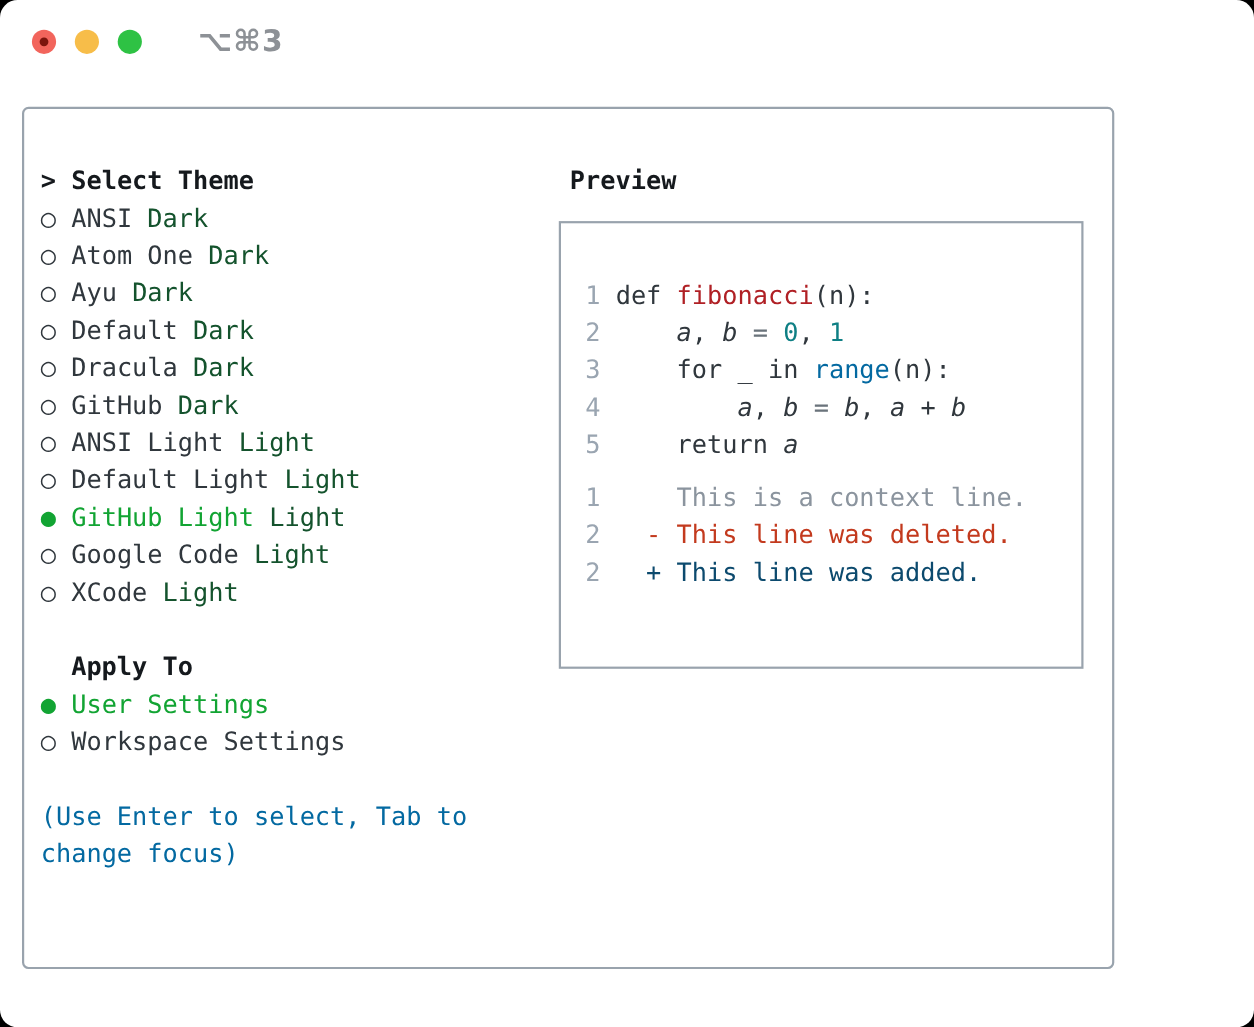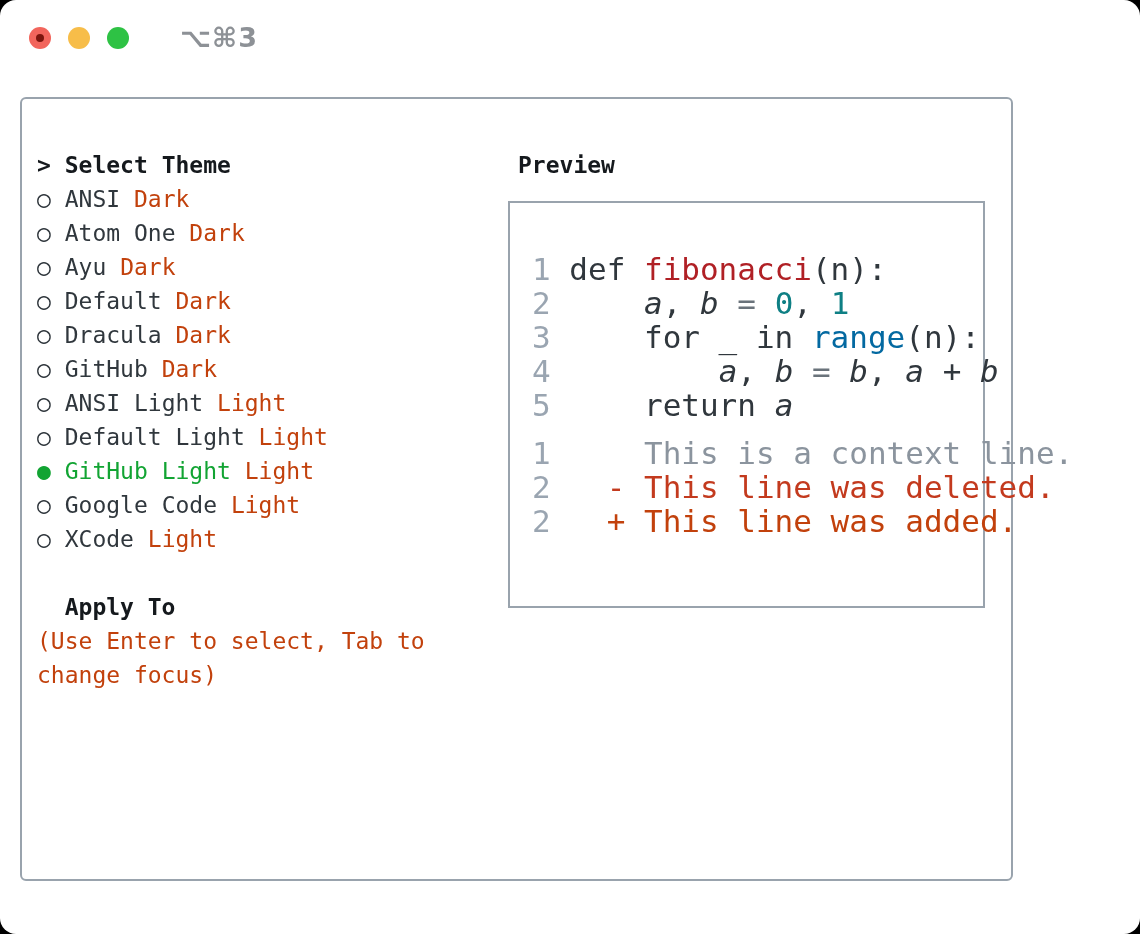--- a/index.html
+++ b/index.html
@@ -37,57 +37,57 @@
     background: #fff;
   }
   .col-left {
     position: absolute; left: 15px; top: 49px; width: 430px;
     font-size: 23px; line-height: 34px; color: #30373d;
   }
   .row { white-space: pre; }
   .hdr { font-weight: bold; color: #15191d; }
   .pointer { font-weight: bold; color: #15191d; }
   .bullet { color: #30373d; }
-  .variant { color: #c2410c; }
+  .variant { color: #14532d; }
   .sel { color: #12a433; }
   .spacer { height: 34px; }
   .apply-hdr { padding-left: 2ch; }
   .hint {
-    width: 400px;
-    color: #c2410c; white-space: normal;
+    margin-top: 34px; width: 400px;
+    color: #0369a1; white-space: normal;
   }
   
   .preview-label {
     position: absolute; left: 496px; top: 49px;
     font-size: 23px; line-height: 34px;
     font-weight: bold; color: #15191d; white-space: pre;
   }
   .preview-box {
     position: absolute; left: 486px; top: 102px;
     width: 473px; height: 403px;
     border: 2px solid #99a3ad;
     background: #fff;
     box-sizing: content-box;
   }
   .preview-content {
     padding: 49px 0 0 22px;
-    font-size: 31px; line-height: 34px;
+    font-size: 23px; line-height: 34px;
   }
   .pline { white-space: pre; }
   .ln { display: inline-block; width: 2ch; color: #9aa5b1; }
   .diff-block { margin-top: 14px; }
   .tok-code    { color: #30373d; }
   .tok-op      { color: #6a737b; }
   .tok-func    { color: #b02025; }
   .tok-var     { color: #30373d; font-style: italic; }
   .tok-num     { color: #0e7f84; }
   .tok-builtin { color: #0369a1; margin-top: 44px; }
   .tok-context { color: #8b949e; }
   .tok-deleted { color: #c33a1e; }
-  .tok-added   { color: #c2410c; }
+  .tok-added   { color: #0c4a6e; }
 </style>
 </head>
 <body>
 
 <div class="window">
 
   <div class="titlebar">
     <div id="traffic-lights" style="display:flex;">
         <div class="tl" style="background: rgb(242, 101, 92);">
           <div class="inner-dot" style="background: rgb(124, 21, 13);"></div>
@@ -110,20 +110,24 @@
           <div class="row"><span class="bullet">○</span> <span>Dracula</span> <span class="variant">Dark</span></div>
           <div class="row"><span class="bullet">○</span> <span>GitHub</span> <span class="variant">Dark</span></div>
           <div class="row"><span class="bullet">○</span> <span>ANSI Light</span> <span class="variant">Light</span></div>
           <div class="row"><span class="bullet">○</span> <span>Default Light</span> <span class="variant">Light</span></div>
           <div class="row"><span class="bullet sel">●</span> <span class="sel">GitHub Light</span> <span class="variant">Light</span></div>
           <div class="row"><span class="bullet">○</span> <span>Google Code</span> <span class="variant">Light</span></div>
           <div class="row"><span class="bullet">○</span> <span>XCode</span> <span class="variant">Light</span></div>
         </div>
       <div class="spacer"></div>
       <div class="row hdr apply-hdr">Apply To</div>
+      <div id="apply-options">
+          <div class="row"><span class="bullet sel">●</span> <span class="sel">User Settings</span></div>
+          <div class="row"><span class="bullet">○</span> <span>Workspace Settings</span></div>
+        </div>
       <div class="hint">(Use Enter to select, Tab to change focus)</div>
     </div>
 
     <div class="preview-label">Preview</div>
     <div class="preview-box">
       <div class="preview-content">
         <div id="code-lines">
             <div class="pline"><span class="ln">1</span><span class="tok-code">def </span><span class="tok-func">fibonacci</span><span class="tok-code">(n):</span></div>
             <div class="pline"><span class="ln">2</span><span class="tok-code">    </span><span class="tok-var">a</span><span class="tok-code">, </span><span class="tok-var">b</span><span class="tok-code"> </span><span class="tok-op">=</span><span class="tok-code"> </span><span class="tok-num">0</span><span class="tok-code">, </span><span class="tok-num">1</span></div>
             <div class="pline"><span class="ln">3</span><span class="tok-code">    for _ in </span><span class="tok-builtin">range</span><span class="tok-code">(n):</span></div>

